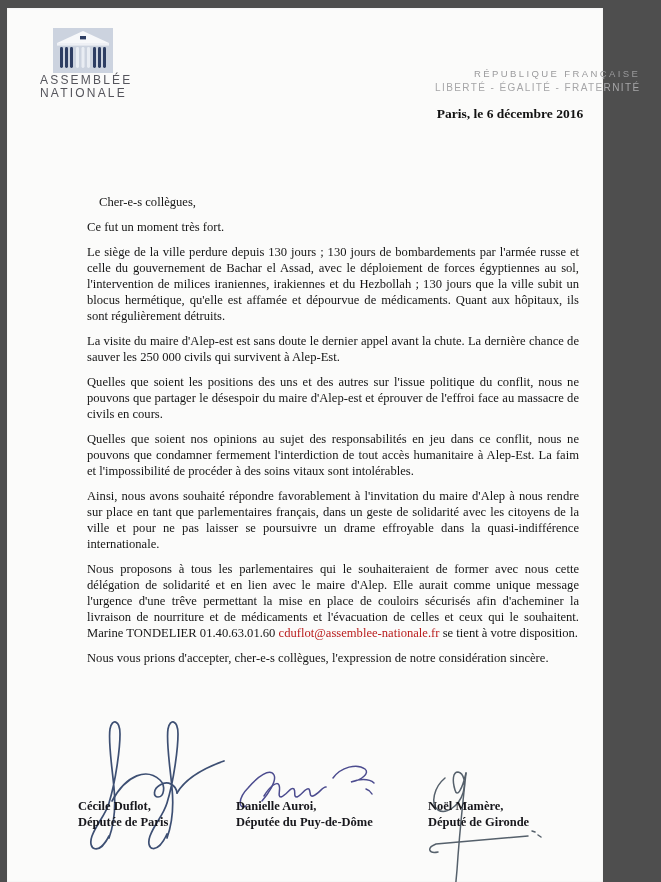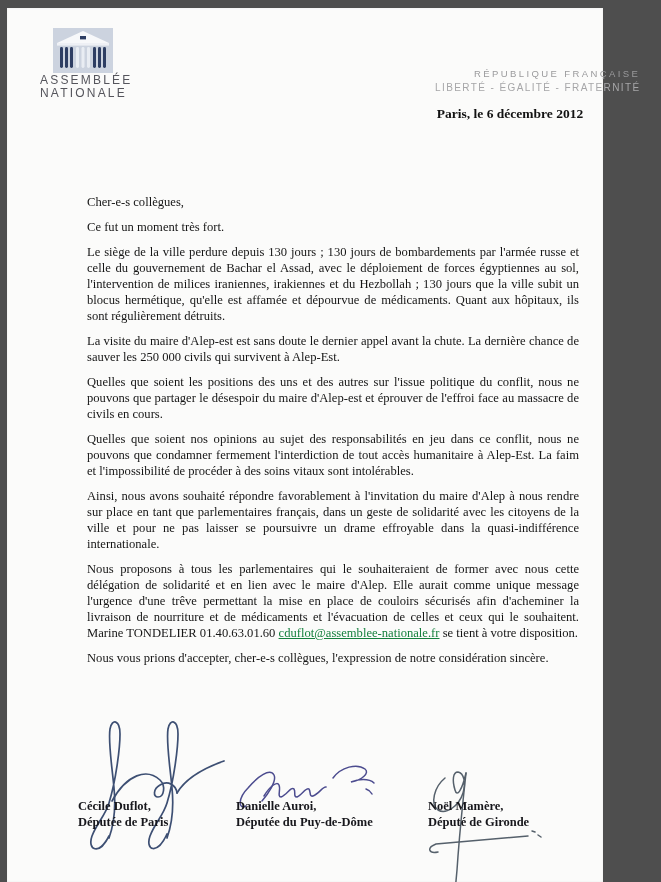--- a/index.html
+++ b/index.html
@@ -32,22 +32,22 @@
     font-family:"Liberation Serif", serif;font-weight:700;font-size:13.5px;color:#121212;
     white-space:nowrap;
   }
   
   .letter-body{
     position:absolute;left:80px;top:186px;width:492px;
     font-size:12.6px;line-height:16px;color:#151515;
     text-align:justify;
   }
   .letter-body p{margin:0 0 9px 0;}
-  .letter-body .salutation{text-align:left;}
-  .email-link{text-decoration:underline;color:#15803d;}
+  .letter-body .salutation{text-align:left;margin-left:12px;}
+  .email-link{color:#b91c1c;}
   
   .sig-name{
     position:absolute;
     font-weight:700;font-size:12.5px;line-height:15.5px;color:#17171c;
     white-space:nowrap;
   }
   .sig-svg{position:absolute;pointer-events:none;}
   svg{display:block;}
 </style>
 </head>
@@ -77,21 +77,21 @@
   </div>
   <div class="an-wordmark">
     <div>ASSEMBLÉE</div>
     <div>NATIONALE</div>
   </div>
 
   <div class="header-right">
     <div class="republique">RÉPUBLIQUE FRANÇAISE</div>
     <div class="devise">LIBERTÉ - ÉGALITÉ - FRATERNITÉ</div>
   </div>
-  <div class="dateline">Paris, le 6 décembre 2012</div>
+  <div class="dateline">Paris, le 6 décembre 2016</div>
 
   <div class="letter-body" id="letter-body">
     <p class="salutation">Cher-e-s collègues,</p>
       <p>Ce fut un moment très fort.</p>
       <p>Le siège de la ville perdure depuis 130 jours ; 130 jours de bombardements par l'armée russe et celle du gouvernement de Bachar el Assad, avec le déploiement de forces égyptiennes au sol, l'intervention de milices iraniennes, irakiennes et du Hezbollah ; 130 jours que la ville subit un blocus hermétique, qu'elle est affamée et dépourvue de médicaments. Quant aux hôpitaux, ils sont régulièrement détruits.</p>
       <p>La visite du maire d'Alep-est est sans doute le dernier appel avant la chute. La dernière chance de sauver les 250 000 civils qui survivent à Alep-Est.</p>
       <p>Quelles que soient les positions des uns et des autres sur l'issue politique du conflit, nous ne pouvons que partager le désespoir du maire d'Alep-est et éprouver de l'effroi face au massacre de civils en cours.</p>
       <p>Quelles que soient nos opinions au sujet des responsabilités en jeu dans ce conflit, nous ne pouvons que condamner fermement l'interdiction de tout accès humanitaire à Alep-Est. La faim et l'impossibilité de procéder à des soins vitaux sont intolérables.</p>
       <p>Ainsi, nous avons souhaité répondre favorablement à l'invitation du maire d'Alep à nous rendre sur place en tant que parlementaires français, dans un geste de solidarité avec les citoyens de la ville et pour ne pas laisser se poursuivre un drame effroyable dans la quasi-indifférence internationale.</p>
       <p><span>Nous proposons à tous les parlementaires qui le souhaiteraient de former avec nous cette délégation de solidarité et en lien avec le maire d'Alep. Elle aurait comme unique message l'urgence d'une trêve permettant la mise en place de couloirs sécurisés afin d'acheminer la livraison de nourriture et de médicaments et l'évacuation de celles et ceux qui le souhaitent. Marine TONDELIER 01.40.63.01.60 </span><a class="email-link">cduflot@assemblee-nationale.fr</a><span> se tient à votre disposition.</span></p>

